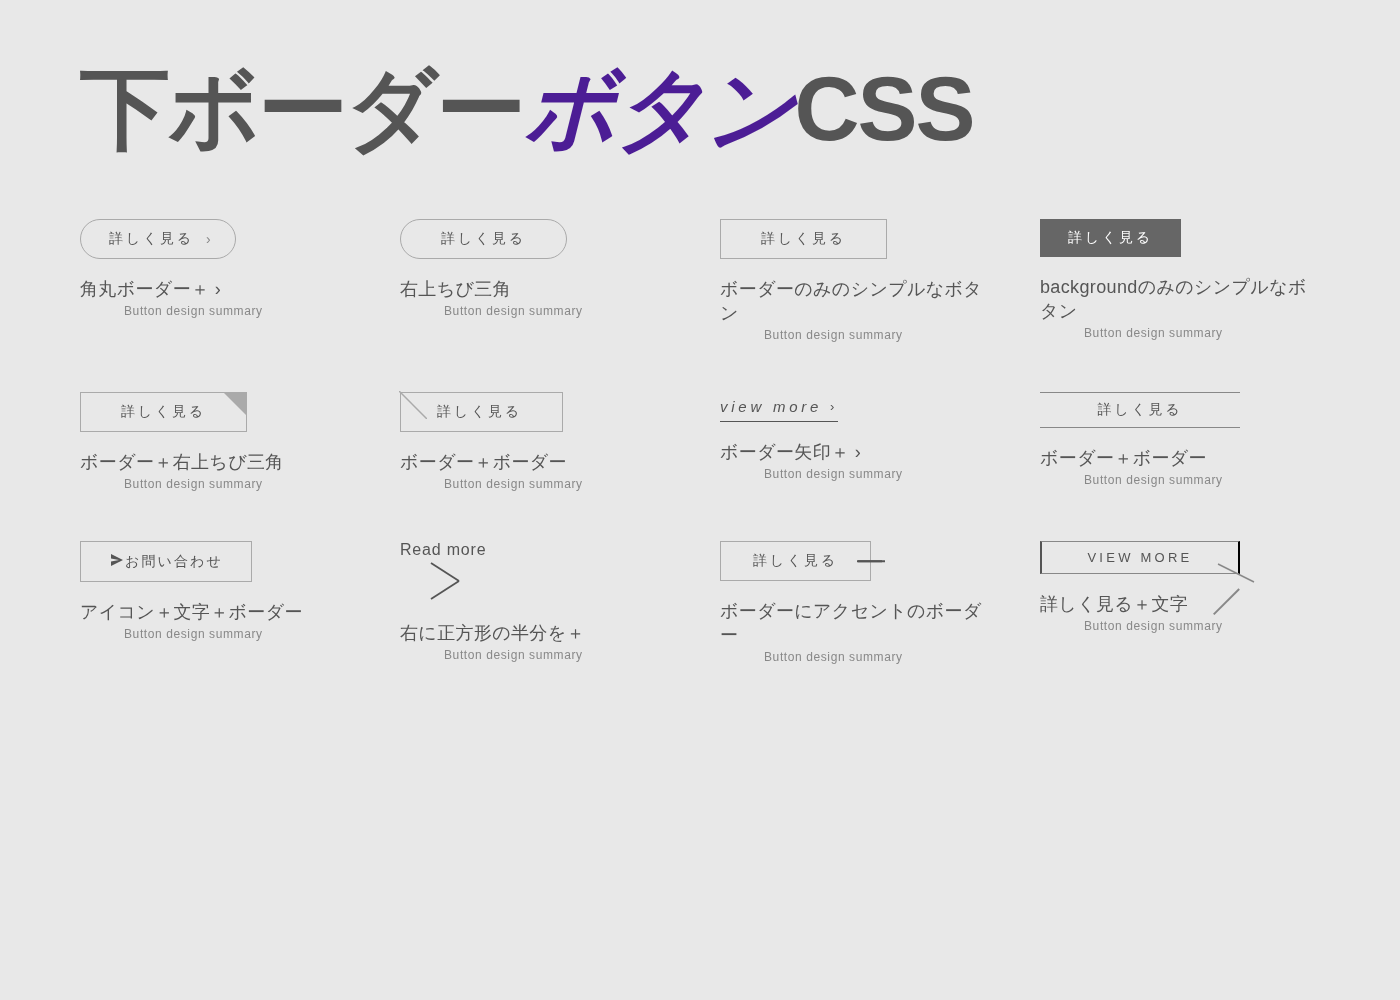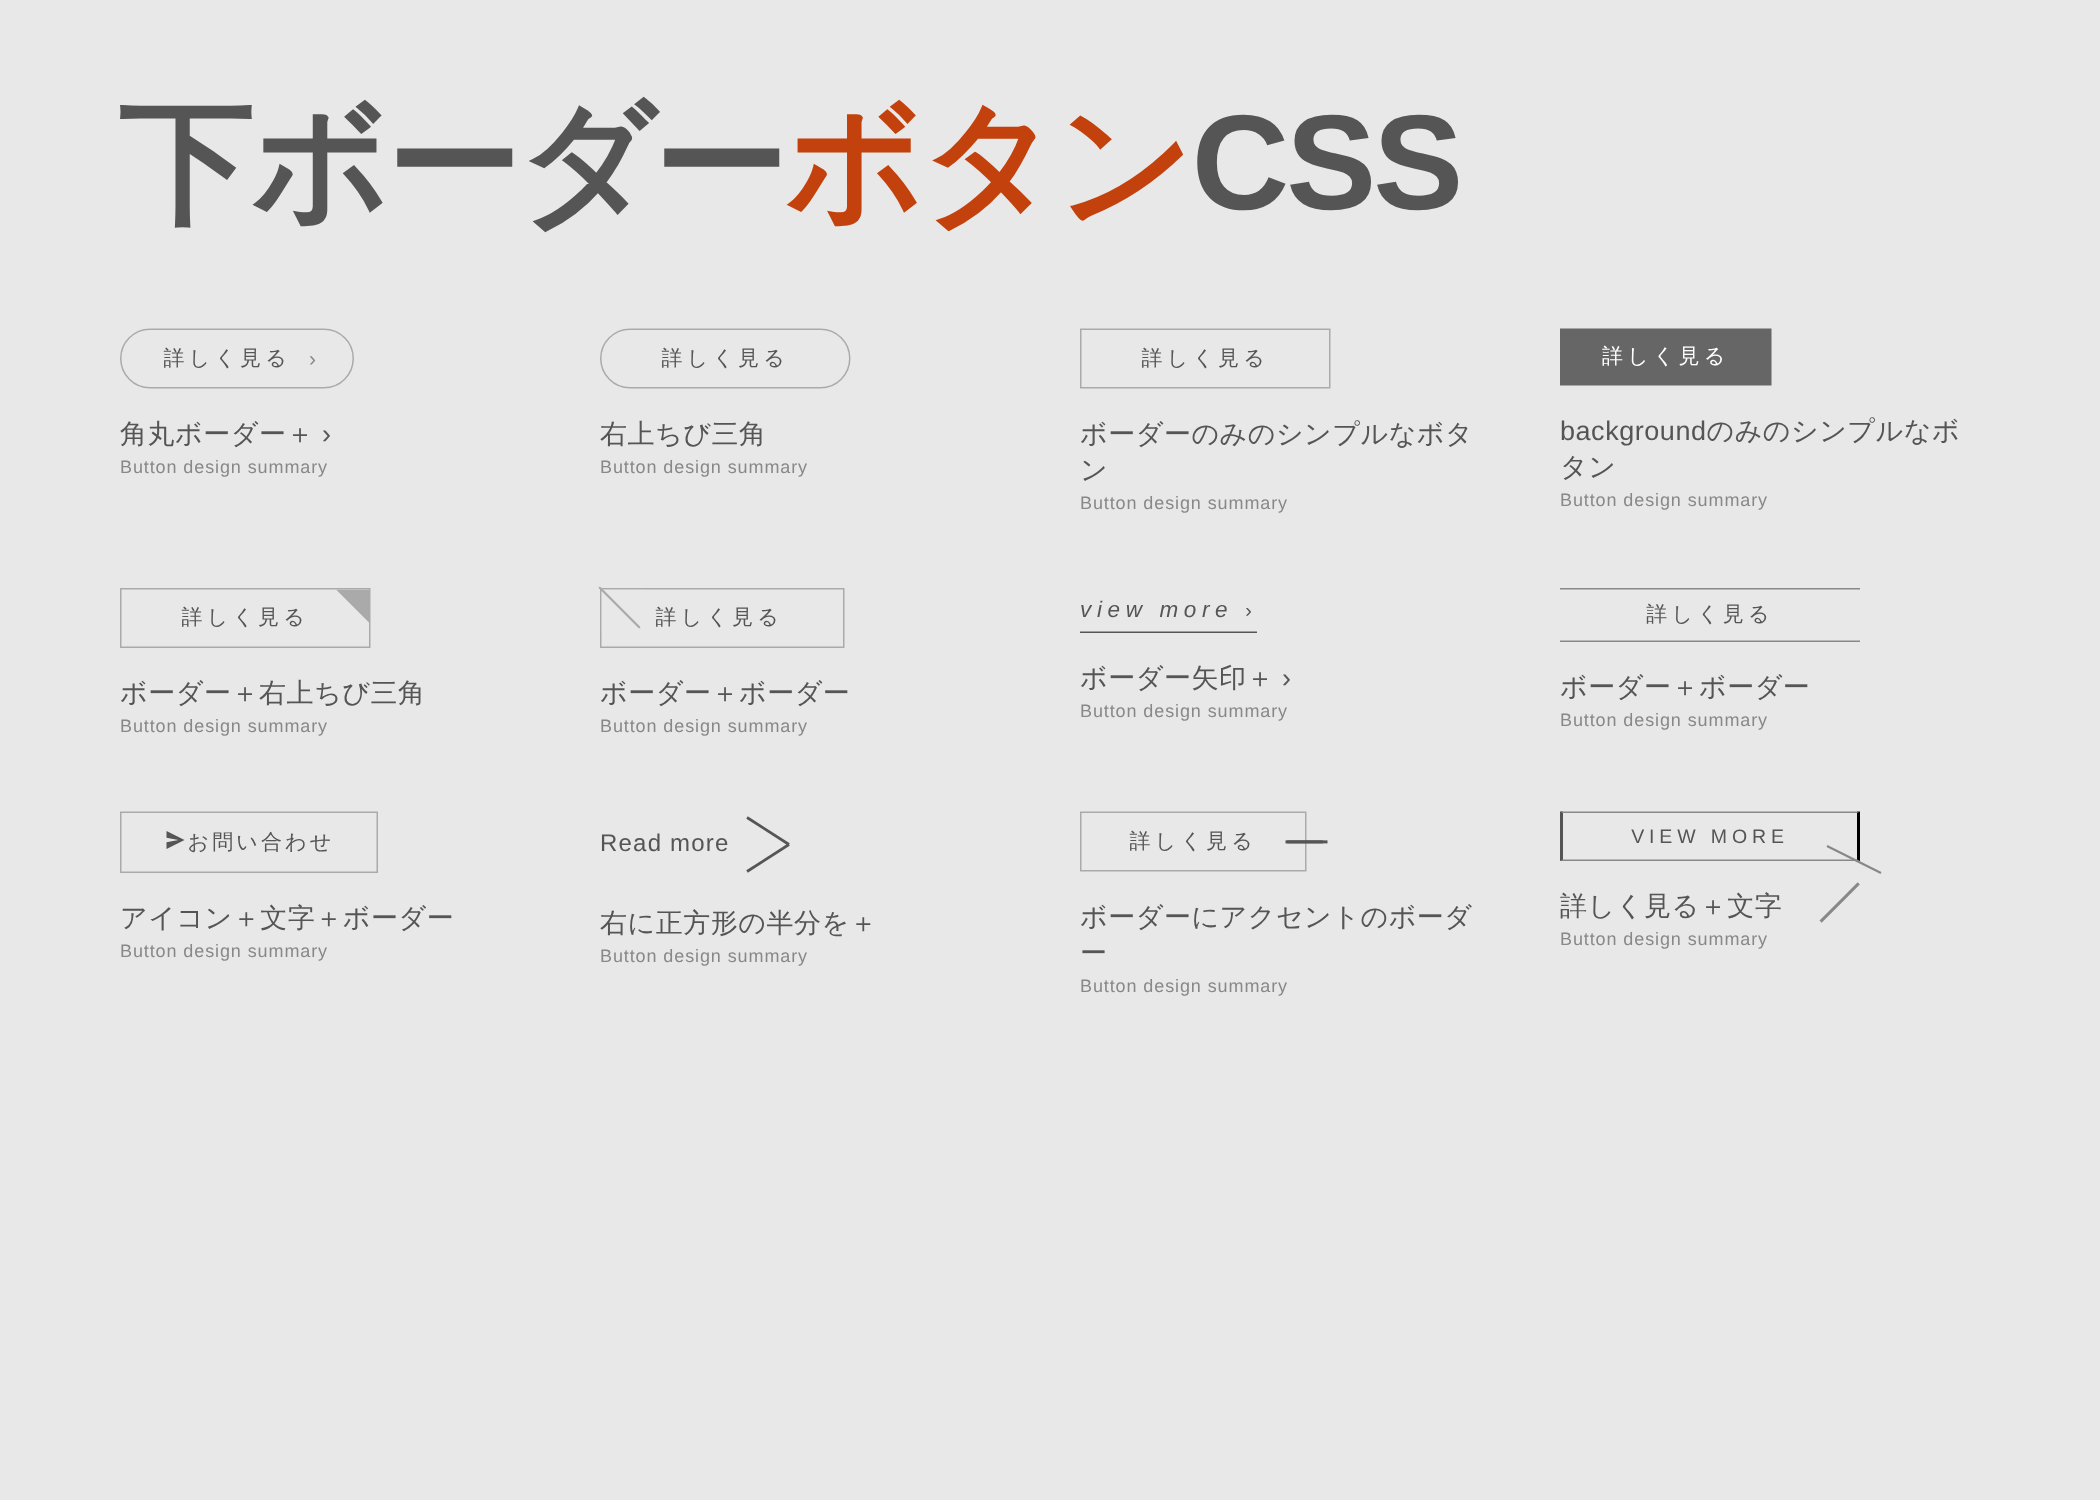--- a/index.html
+++ b/index.html
@@ -17,21 +17,22 @@
     
     .main-title {
       font-size: 90px;
       font-weight: 900;
       color: #555;
       margin-bottom: 60px;
       line-height: 1.1;
       letter-spacing: -2px;
     }
     .main-title .accent {
-      color: #c2410c;
+      color: #4c1d95;
+      font-style: italic;
     }
 
     
     .button-grid {
       display: grid;
       grid-template-columns: repeat(4, 1fr);
       gap: 40px 40px;
       margin-bottom: 50px;
     }
 
@@ -51,20 +52,21 @@
       font-size: 18px;
       color: #555;
       margin-bottom: 3px;
       letter-spacing: 0.02em;
     }
 
     .cell-label-en {
       font-size: 12px;
       color: #888;
       letter-spacing: 0.05em;
+      margin-left: 44px;
     }
 
     
 
     
     .btn-rounded-arrow {
       display: flex;
       align-items: center;
       border: 1.5px solid #aaa;
       border-radius: 30px;
@@ -228,20 +230,21 @@
     .btn-icon-text .send-icon {
       font-size: 14px;
       color: #555;
     }
 
     
     .btn-readmore-wrapper {
       display: flex;
       align-items: center;
       cursor: pointer;
+      flex-direction: column;
     }
     .btn-readmore-text {
       font-size: 16px;
       color: #555;
       letter-spacing: 0.05em;
     }
 
     
     .btn-accent-border {
       display: flex;

